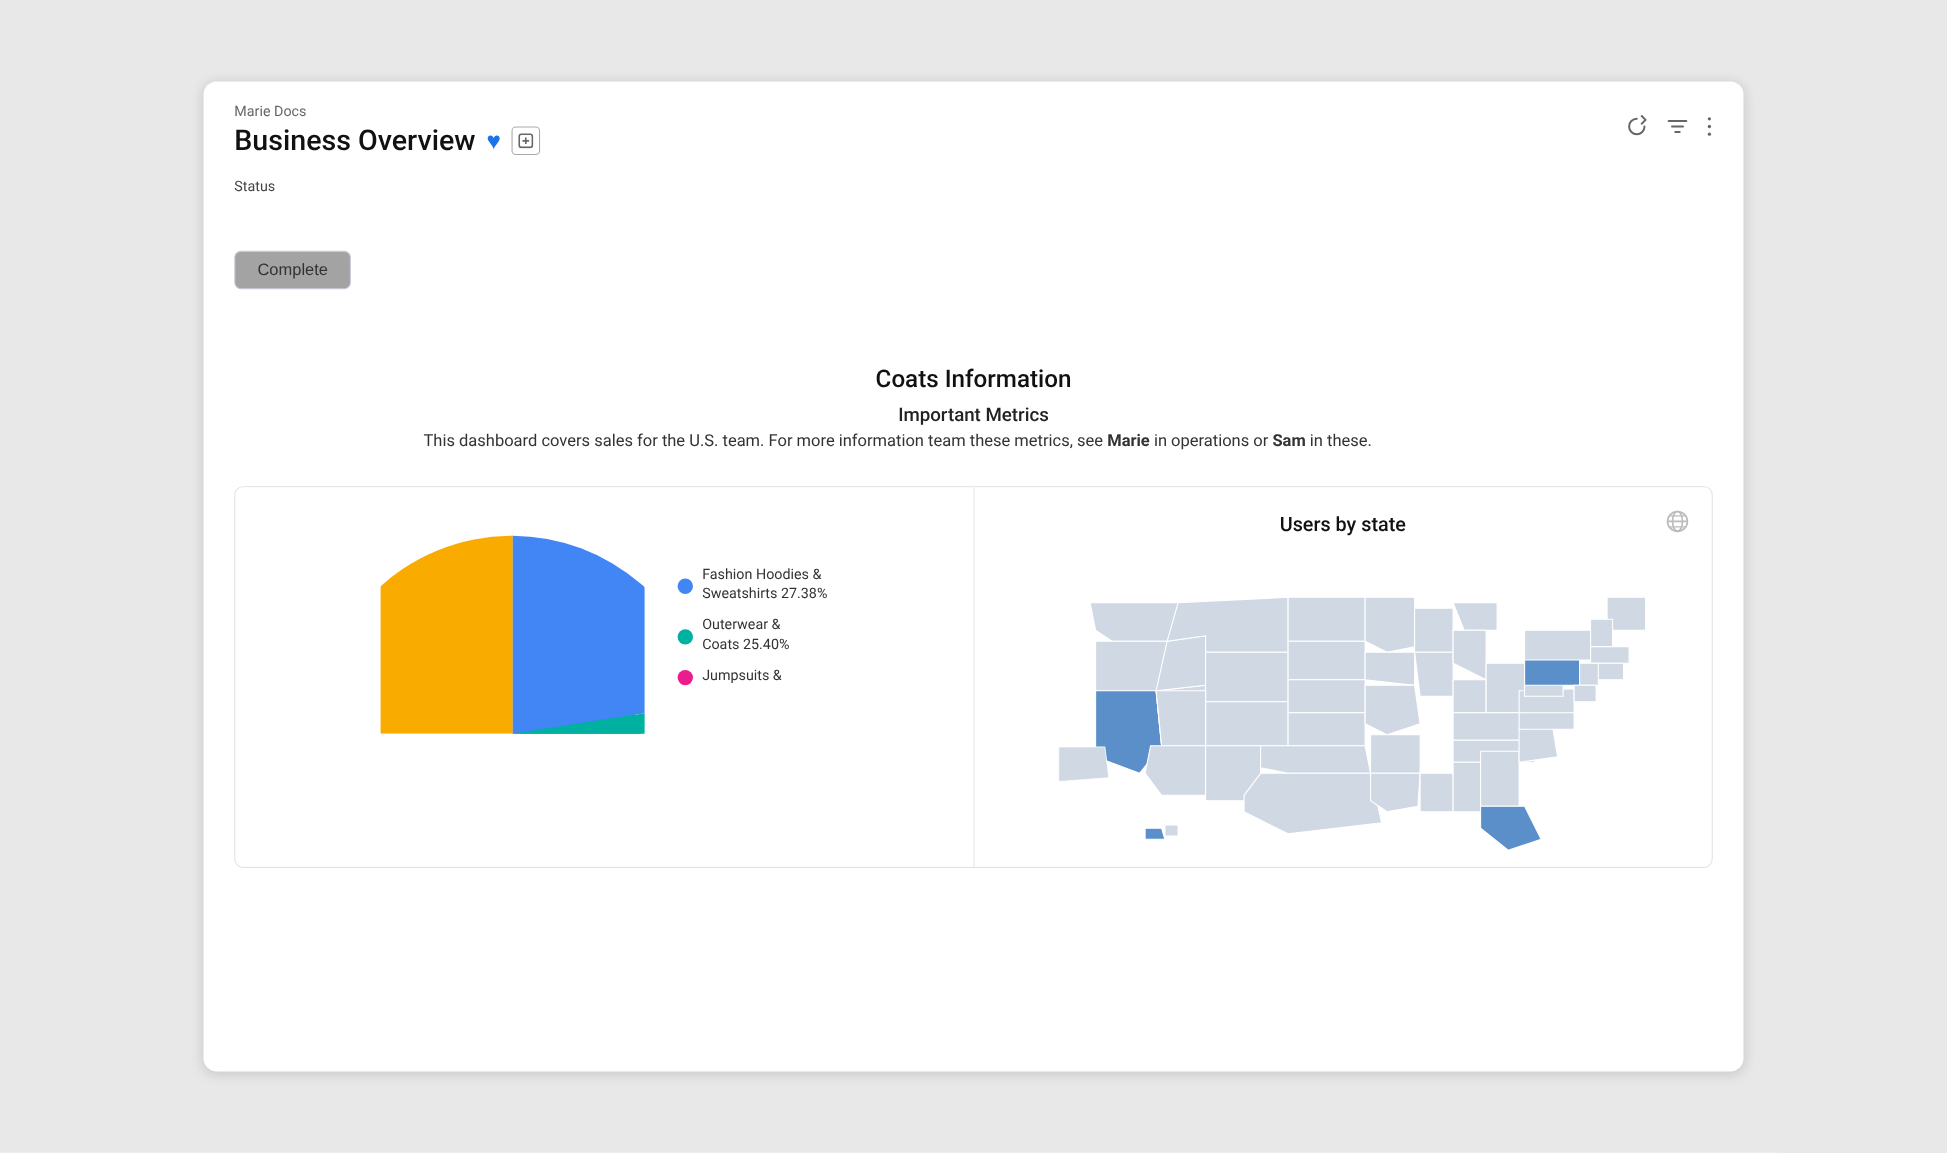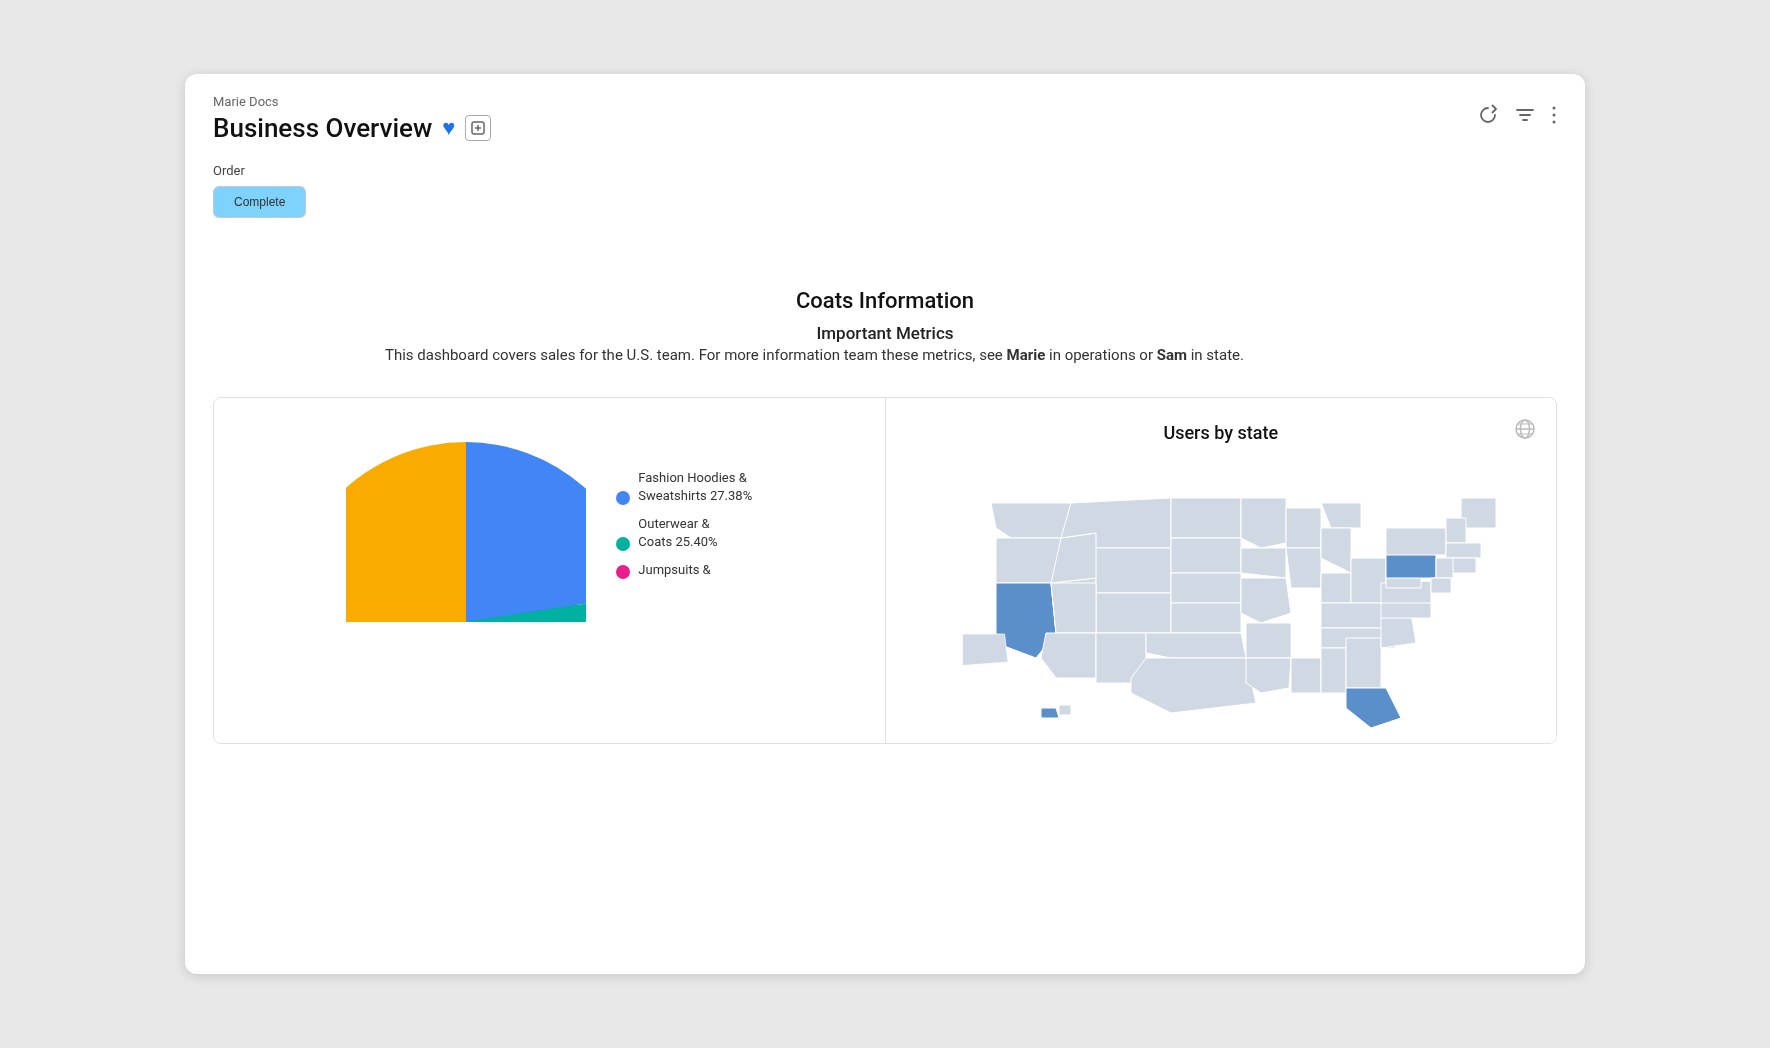--- a/index.html
+++ b/index.html
@@ -80,27 +80,28 @@
     }
     .status-label {
       font-size: 13px;
       color: #444;
       margin-bottom: 8px;
     }
     .status-badge {
       display: inline-flex;
       align-items: center;
       padding: 8px 20px;
-      background: #7dd3fc;
+      background: #a3a3a3;
       border: 1px solid #c5c8d6;
       border-radius: 6px;
-      font-size: 12px;
+      font-size: 15px;
       font-weight: 500;
       color: #333;
       cursor: pointer;
+      margin-top: 42px;
     }
     
     .main-content {
       flex: 1;
       padding: 20px 28px;
     }
     .order-info-section {
       text-align: center;
       margin: 40px 0 30px 0;
     }
@@ -162,21 +163,21 @@
     .pie-svg-container {
       flex-shrink: 0;
     }
     .legend {
       display: flex;
       flex-direction: column;
       gap: 10px;
     }
     .legend-item {
       display: flex;
-      align-items: flex-end;
+      align-items: center;
       gap: 8px;
       font-size: 13px;
       color: #333;
       line-height: 1.4;
     }
     .legend-dot {
       width: 14px;
       height: 14px;
       border-radius: 50%;
       flex-shrink: 0;
@@ -250,31 +251,31 @@
         <svg width="6" height="22" viewBox="0 0 6 22" fill="none">
           <circle cx="3" cy="4" r="1.5" fill="#666"></circle>
           <circle cx="3" cy="11" r="1.5" fill="#666"></circle>
           <circle cx="3" cy="18" r="1.5" fill="#666"></circle>
         </svg>
       </div>
     </div>
   </div>
 
   <div class="status-section">
-    <div class="status-label">Order</div>
+    <div class="status-label">Status</div>
     <button class="status-badge">Complete</button>
   </div>
 
   <div class="main-content">
 
     <div class="order-info-section">
       <div class="order-info-title">Coats Information</div>
       <div class="order-info-subtitle">Important Metrics</div>
       <div class="order-info-desc">
-        <span>This dashboard covers sales for the U.S. team. For more information team these metrics, see </span><strong>Marie</strong><span> in operations or </span><strong>Sam</strong><span> in state.</span>
+        <span>This dashboard covers sales for the U.S. team. For more information team these metrics, see </span><strong>Marie</strong><span> in operations or </span><strong>Sam</strong><span> in these.</span>
       </div>
     </div>
 
     <div class="charts-row">
 
       <div class="chart-panel">
         <div class="pie-section">
           <div class="pie-svg-container">
             
             <svg width="240" height="200" viewBox="0 0 240 200">

